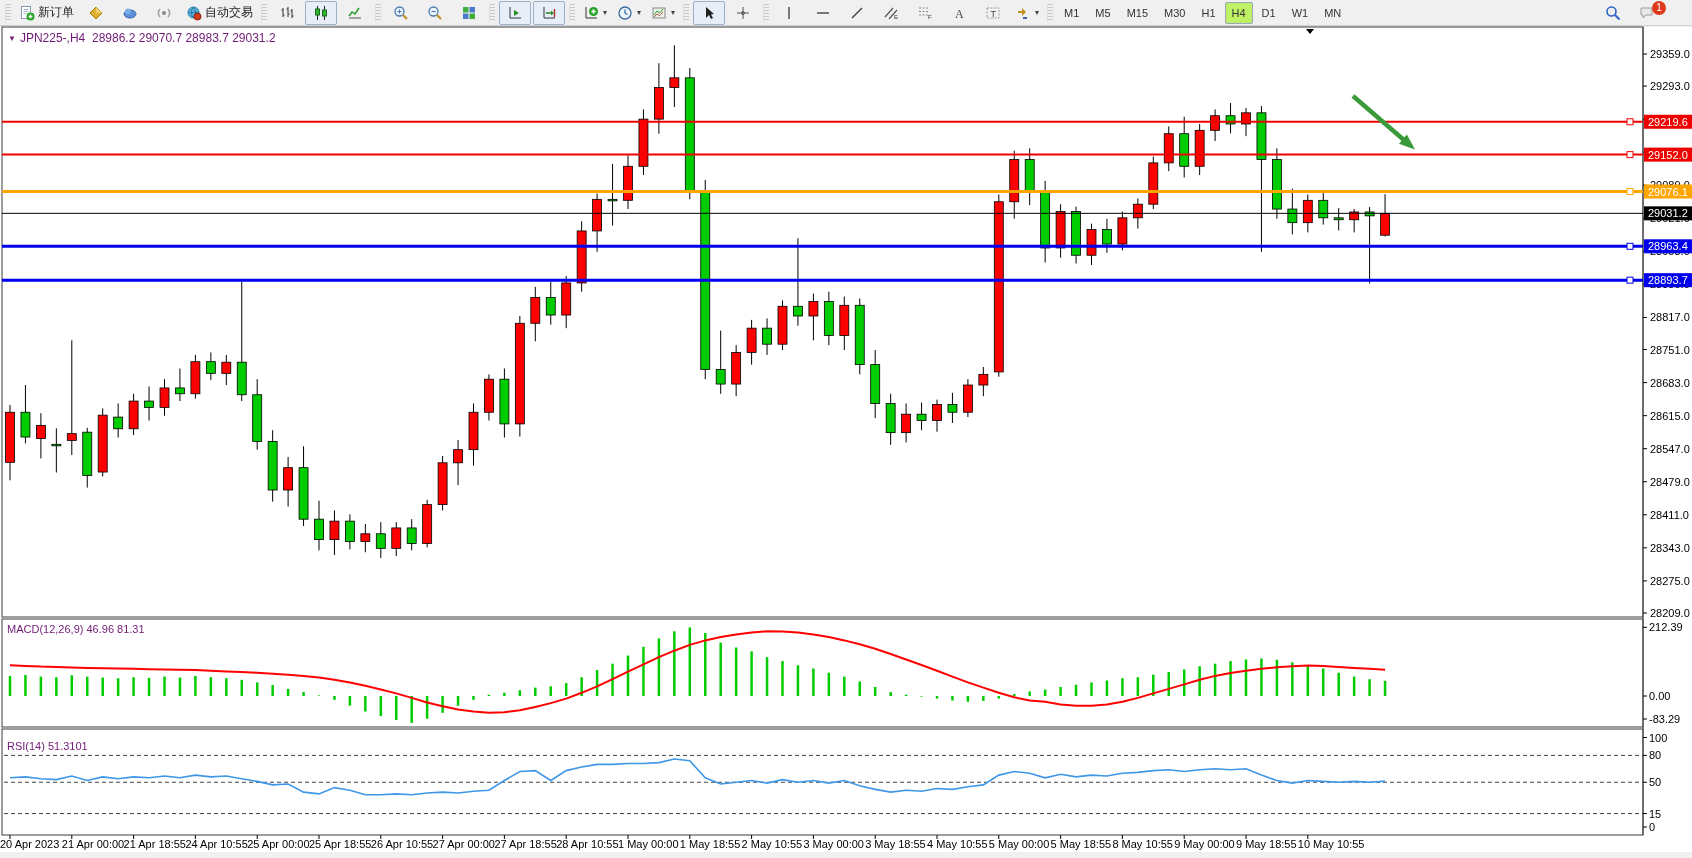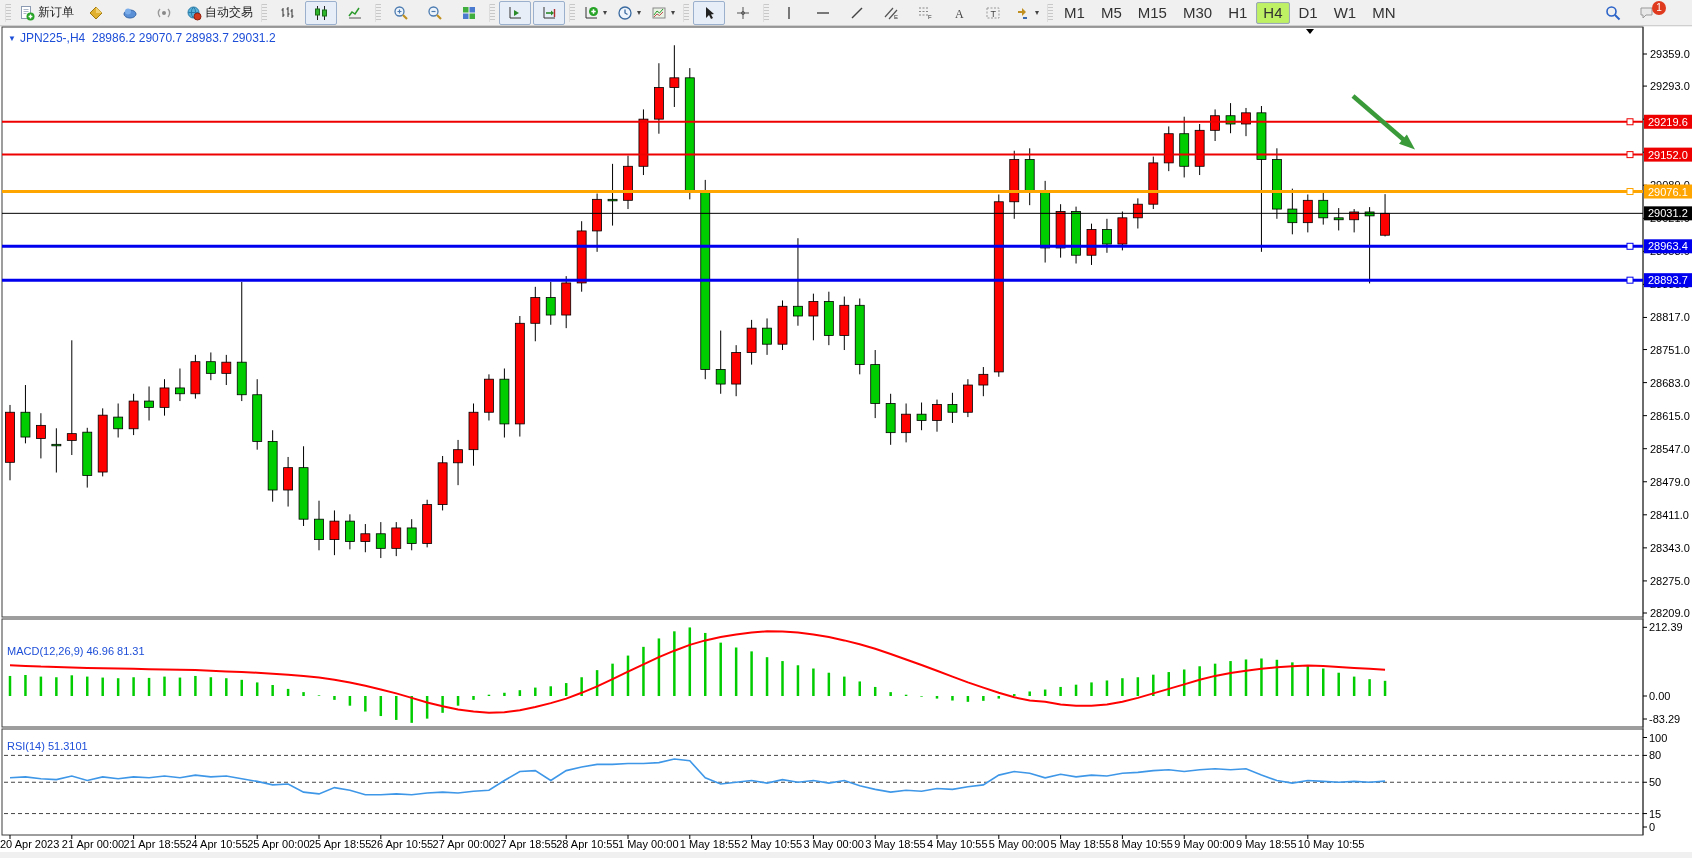--- a/index.html
+++ b/index.html
@@ -6,29 +6,29 @@
   #stage{position:relative;width:1692px;height:858px;background:#f0f0f0;overflow:hidden;}
   
   #toolbar{position:absolute;left:0;top:0;width:1692px;height:26px;background:#f0f0f0;
            border-bottom:1px solid #cfcfcf;display:flex;align-items:center;padding:0 2px;box-sizing:border-box;}
   .grip{width:5px;height:18px;margin:0 3px;background:repeating-linear-gradient(to bottom,#c8c8c8 0 1px,transparent 1px 3px);border-left:1px solid #ddd;}
   .tbtn{height:22px;min-width:24px;display:flex;align-items:center;justify-content:center;gap:3px;
         padding:0 3px;margin:0 1px;border:1px solid transparent;border-radius:2px;cursor:default;}
   .tbtn.active{background:#e8eef7;border:1px solid #9ab0cc;}
   .tbtn span.lbl{font-size:12px;color:#222;white-space:nowrap;}
   .tbtn .dd{font-size:8px;color:#444;margin-left:1px;}
-  .tfbtn{height:20px;padding:0 6px;margin:0 1px;font-size:15px;color:#333;display:flex;align-items:center;
+  .tfbtn{height:20px;padding:0 6px;margin:0 1px;font-size:11px;color:#333;display:flex;align-items:center;
          border:1px solid transparent;border-radius:2px;}
   .tfbtn.active{background:#bef264;border:1px solid #9aa8b8;box-shadow:inset 0 0 1px #aab;}
   .spacer{flex:1;}
   
-  .ovl{position:absolute;font-size:11px;color:#1d4ed8;white-space:nowrap;z-index:5;}
+  .ovl{position:absolute;font-size:11px;color:#701a75;white-space:nowrap;z-index:5;}
   #chart-header{top:31px;left:8px;font-size:12px;}
   #chart-header .tri{font-size:8px;vertical-align:1px;margin-right:4px;}
-  #macd-label{top:623px;left:7px;margin-top:22px;}
+  #macd-label{top:623px;left:7px;}
   #rsi-label{top:740px;left:7px;}
   #chart-svg{position:absolute;left:0;top:0;z-index:1;}
   .badgetxt{fill:#fff;font-size:11px;font-family:"Liberation Sans","DejaVu Sans",sans-serif;}
   .axtxt{fill:#000;font-size:11px;font-family:"Liberation Sans","DejaVu Sans",sans-serif;}
 </style>
 </head>
 <body>
 
 <div id="stage">
   <div id="toolbar" style="padding-right: 28px;">

